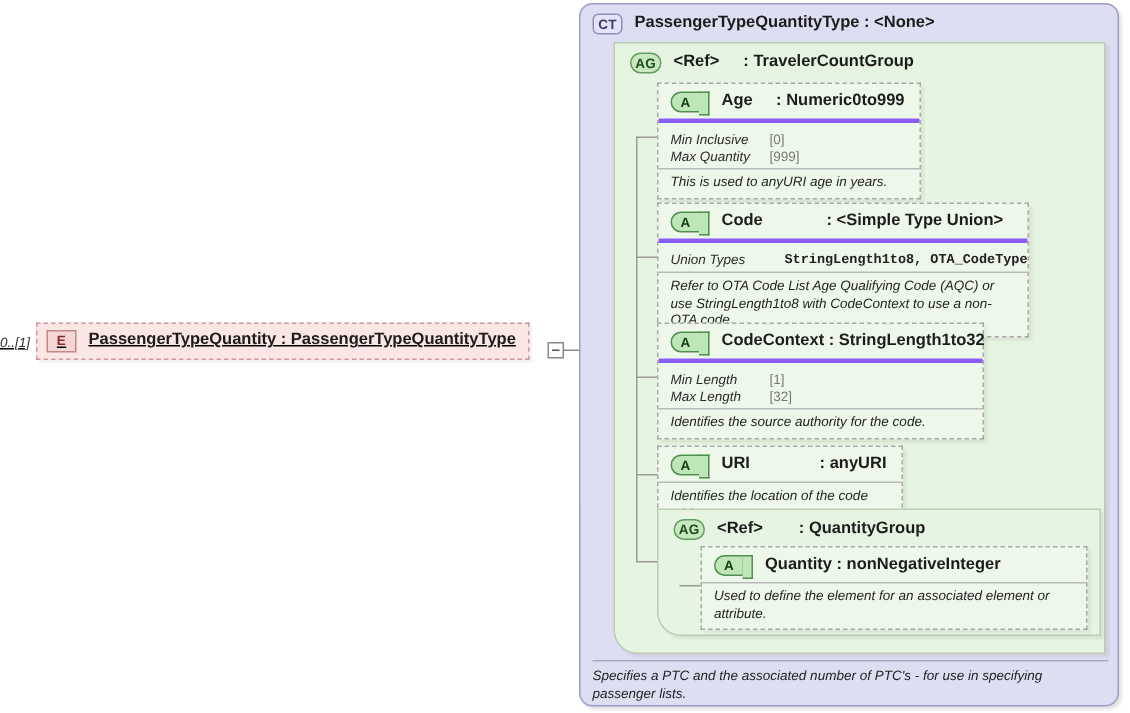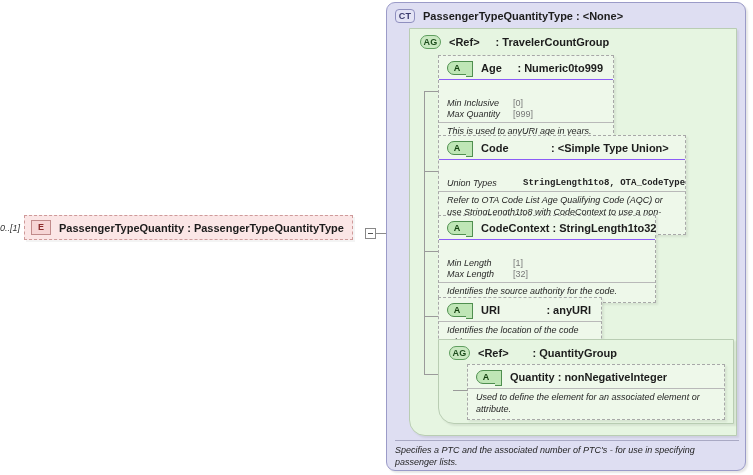--- a/index.html
+++ b/index.html
@@ -59,36 +59,36 @@
   }
   .badge-e {
     width: 20px; height: 15px;
     border: 1px solid #c08a8a;
     background: #f6d5d5;
     color: #8a2b2b;
   }
 
   .title-row {
     display: flex;
-    align-items: center;
     gap: 8px;
     white-space: nowrap;
   }
   .title-txt {
     font-size: 11px;
     font-weight: bold;
     color: #1c1c1c;
   }
 
   
   #elem-wrap {
     position: absolute;
     left: 0; top: 215px;
     display: flex;
     align-items: center;
+    text-decoration: underline;
   }
   #card-label {
     font-size: 9px;
     font-style: italic;
     color: #333;
     margin-right: 4px;
     white-space: nowrap;
   }
   .elem-box {
     position: relative;
@@ -156,22 +156,22 @@
   .attr {
     position: absolute;
     border: 1px dashed #a8a8a8;
     background: #eef8ea;
     box-shadow: 2px 2px 2px rgba(0,0,0,.07);
   }
   .attr .hdr {
     padding: 5px 10px 4px 8px;
   }
   .facets {
-    border-top: 1px solid #8b5cf6;
-    padding: 18px 8px 2px 8px;
+    border-top: 3px solid #8b5cf6;
+    padding: 6px 8px 2px 8px;
     font-size: 9px;
   }
   .facet-row {
     display: flex;
     line-height: 11px;
     white-space: nowrap;
   }
   .facet-name {
     font-style: italic;
     color: #2a2a2a;

